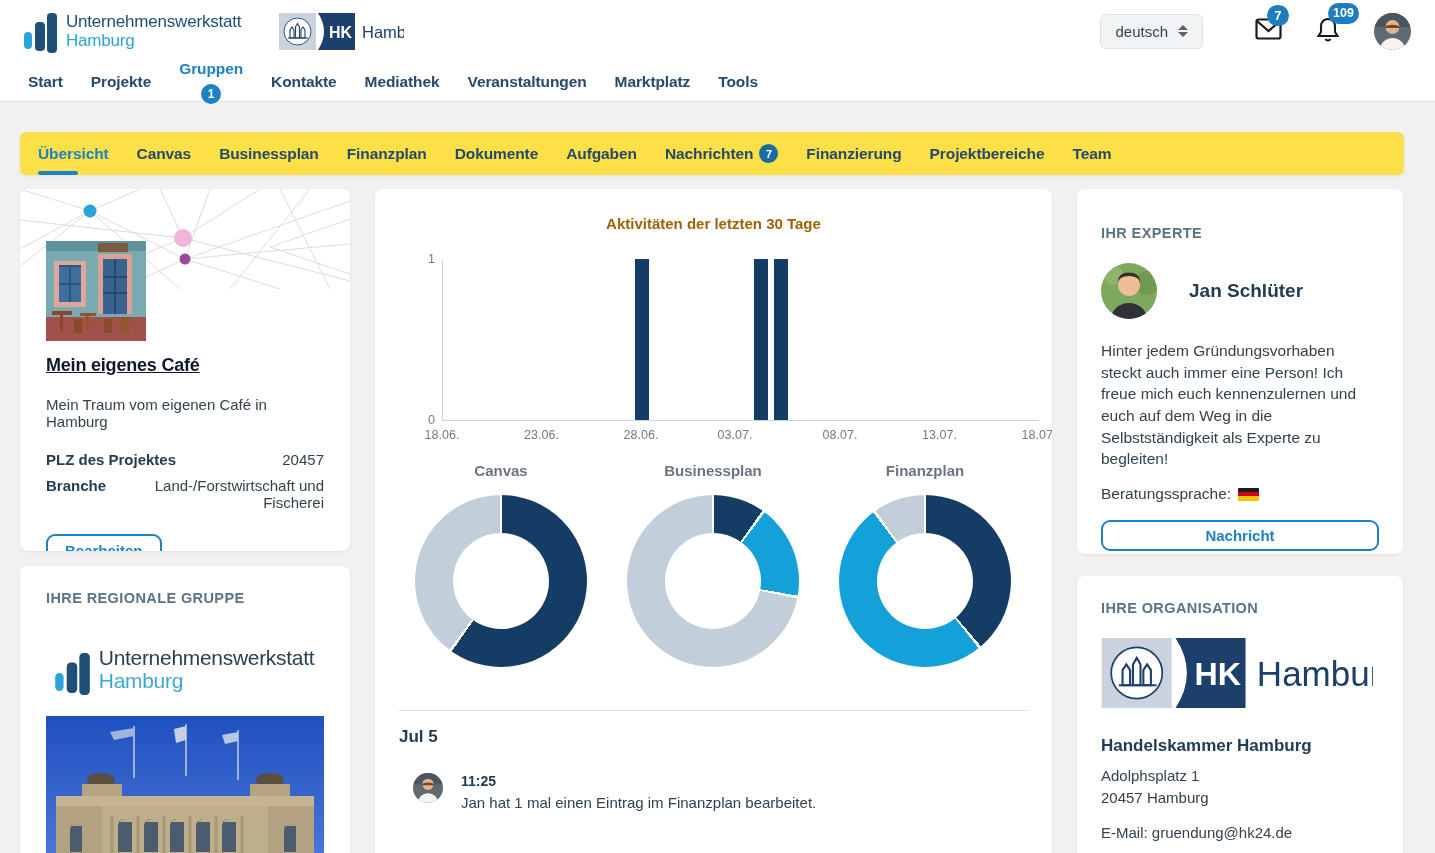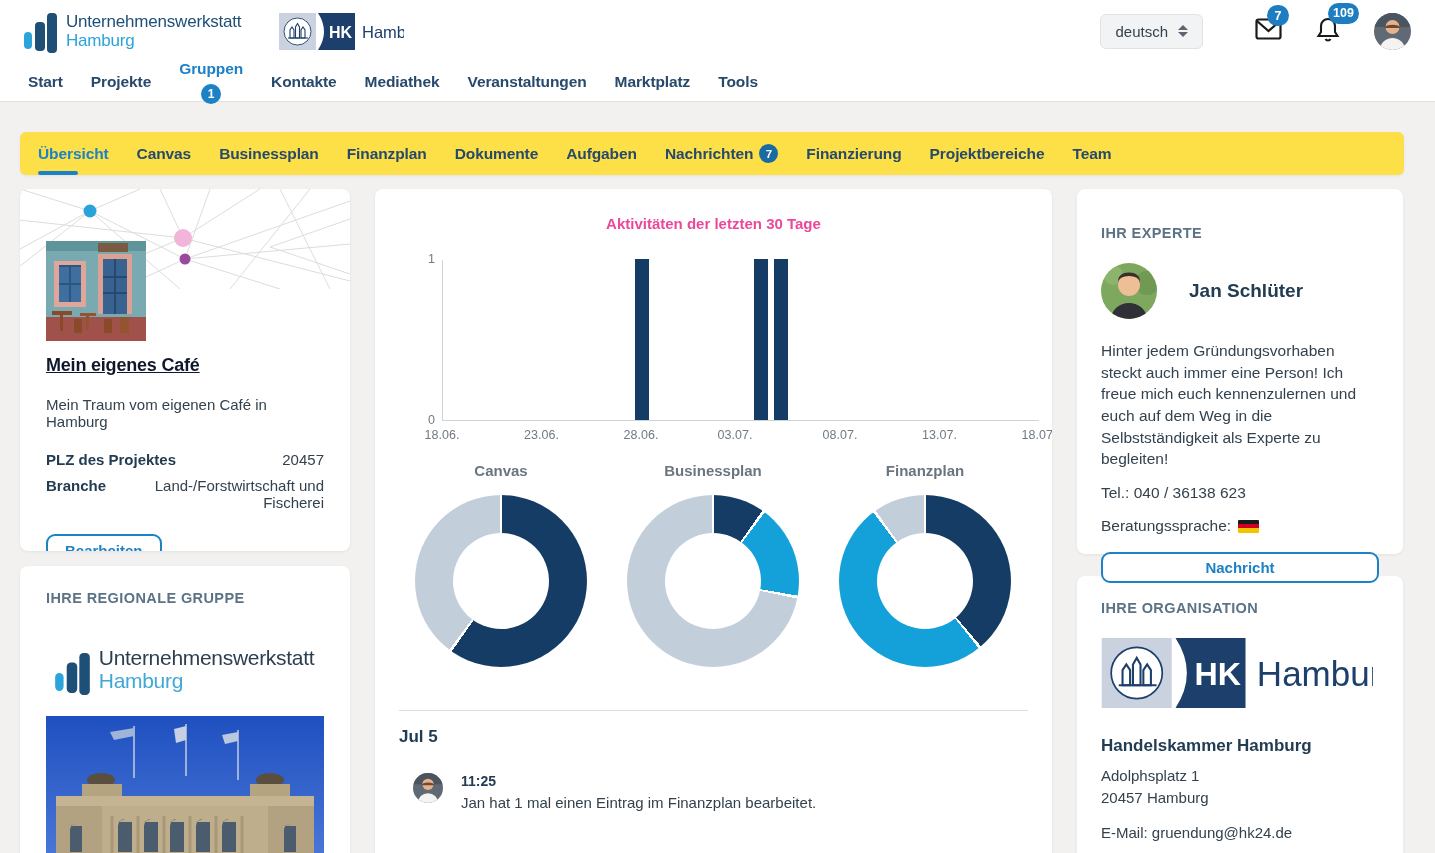--- a/index.html
+++ b/index.html
@@ -77,21 +77,21 @@
   .regional-card { margin-top:15px; height:500px; padding:24px 26px; overflow:hidden; }
   .card-heading { font-size:14.5px; font-weight:bold; letter-spacing:.4px; color:#5c7386; }
   .rg-logo { margin-top:40px; display:flex; align-items:flex-end; justify-content:center; gap:10px; }
   .rg-logo .uwh-mark { transform:scale(1.05); }
   .rg-text { line-height:1.1; letter-spacing:-0.3px; font-size:21px; padding-bottom:2px; }
   .rg-text .l1 { color:#2c3e50; }
   .rg-text .l2 { color:#3fa8d5; }
   .rg-photo { margin-top:22px; width:278px; height:200px; display:block; }
   
   .mid-card { height:1000px; padding:0 24px; overflow:hidden; }
-  .chart-title { margin-top:26px; text-align:center; font-size:15px; font-weight:bold; color:#ec4899; }
+  .chart-title { margin-top:26px; text-align:center; font-size:15px; font-weight:bold; color:#a16207; }
   .barchart { position:relative; height:192px; margin-top:4px; }
   .plot { position:absolute; left:43px; top:24px; width:597px; height:161px;
     border-left:1px solid #cfd4d9; border-bottom:1px solid #cfd4d9; }
   .bar { position:absolute; bottom:0; width:14px; background:#153c64; }
   .ytick { position:absolute; width:34px; text-align:right; font-size:12.5px; color:#707a84; left:2px; }
   .xtick { position:absolute; top:192px; transform:translateX(-50%); font-size:12.5px; color:#707a84; }
   .donut-row { display:flex; gap:40px; padding-left:16px; margin-top:34px; }
   .donut-col { width:172px; display:flex; flex-direction:column; align-items:center; }
   .donut-label { font-size:15px; font-weight:600; color:#6b7580; margin-bottom:16px; }
   .donut { width:172px; height:172px; border-radius:50%; position:relative; }
@@ -444,21 +444,20 @@
             <circle cx="46" cy="20" r="12" fill="#6a9450" opacity="0.7"></circle>
             <circle cx="28" cy="22" r="11" fill="#eebe96"></circle>
             <path d="M17 20 a11 8 0 0 1 22 0 v-3 a11 7 0 0 0 -22 0 z" fill="#3a2e28"></path>
             <path d="M17 19 a11 6 0 0 1 22 0 l-2 -6 a10 6 0 0 0 -18 0 z" fill="#3a2e28"></path>
             <path d="M10 56 a18 16 0 0 1 36 0 z" fill="#2f3136"></path>
           </svg>
         </span>
         <span class="expert-name">Jan Schlüter</span>
       </div>
       <div class="expert-bio">Hinter jedem Gründungsvorhaben steckt auch immer eine Person! Ich freue mich euch kennenzulernen und euch auf dem Weg in die Selbstständigkeit als Experte zu begleiten!</div>
-      <div class="expert-phone">Tel.: 040 / 36138 623</div>
       <div class="expert-lang">
         <span>Beratungssprache:</span>
         <span class="flag-de">
             <i class="f1"></i>
             <i class="f2"></i>
             <i class="f3"></i>
           </span>
       </div>
       <button class="btn-outline msg-btn">Nachricht</button>
     </div>

